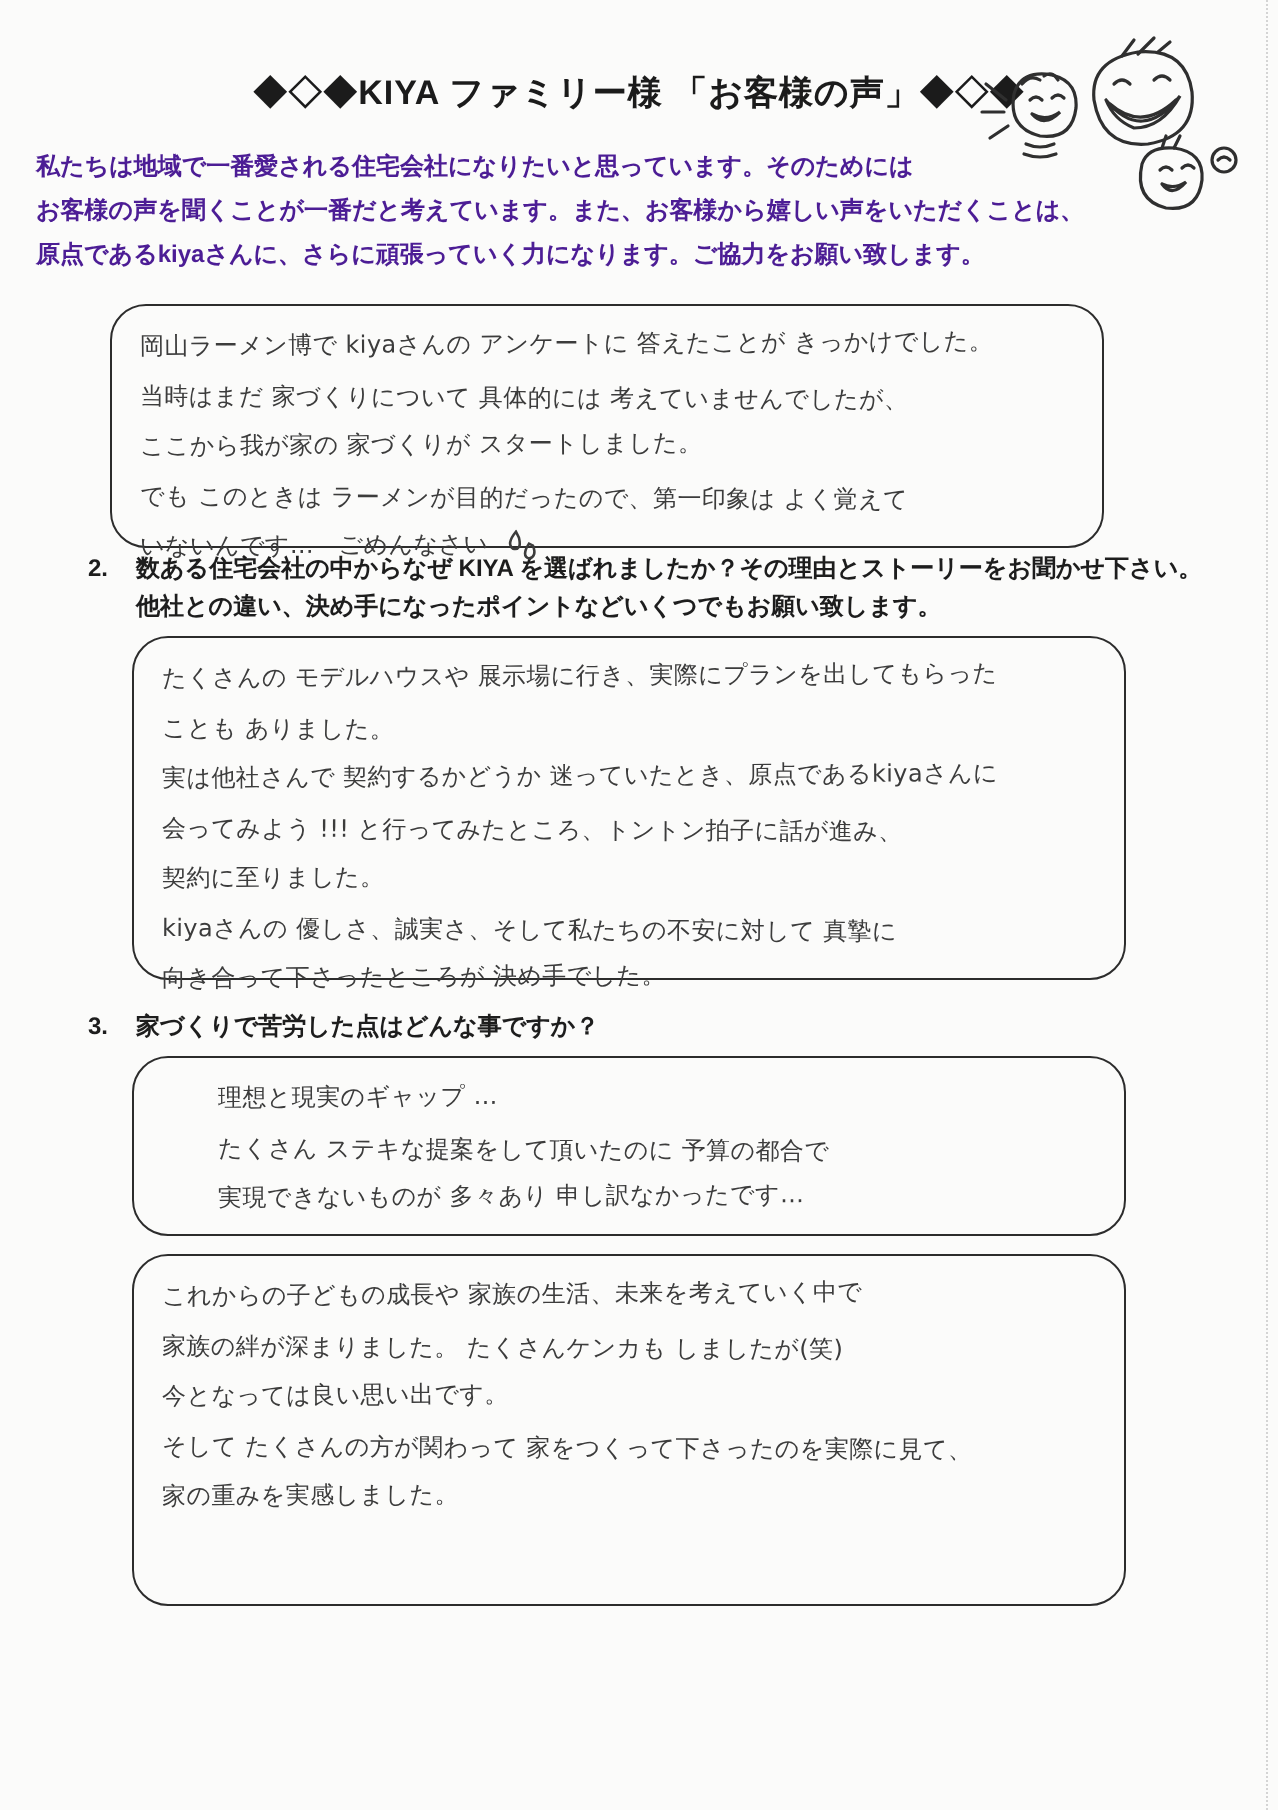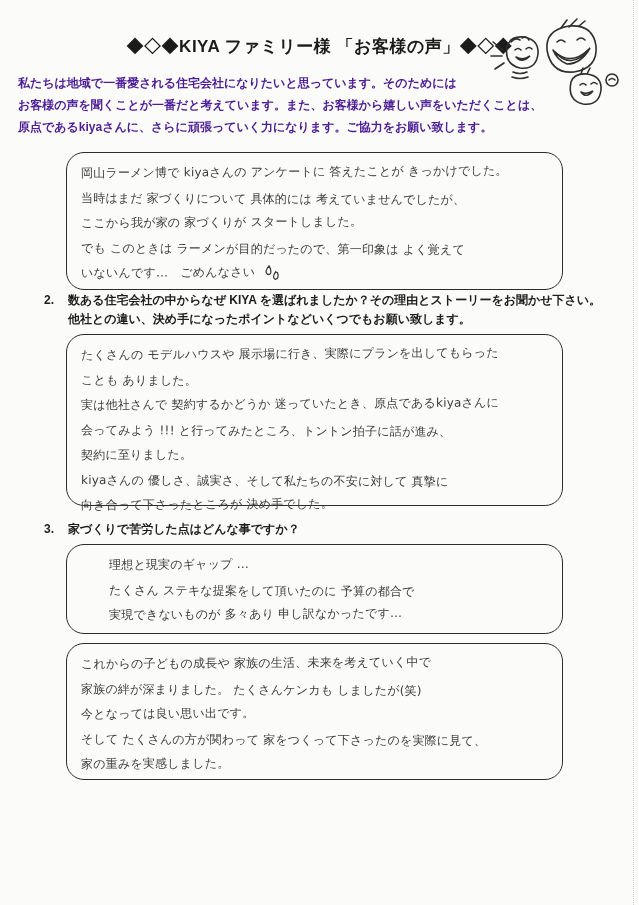--- a/index.html
+++ b/index.html
@@ -36,24 +36,24 @@
   .qline2 { padding-left: 24px; }
   .answer-box {
     box-sizing: border-box;
     margin-left: 22px; margin-top: 5px;
     width: 497px;
     border: 1.4px solid #2c2c2c;
     border-radius: 18px;
     padding: 8px 10px 0 14px;
     background: transparent;
   }
-  .box1 { height: 138px; }
+  .box1 { height: 122px; margin-left: 11px; }
   .box2 { height: 172px; }
   .box3 { height: 90px; }
-  .box4 { height: 137px; }
+  .box4 { height: 176px; }
   .hw {
     font-family: "DejaVu Sans", sans-serif;
     font-size: 12px; line-height: 25px;
     color: #3c3c3c; letter-spacing: .2px;
     white-space: nowrap;
   }
   .answer-box .hw:nth-child(odd)  { transform: rotate(-0.35deg); transform-origin: left center; }
   .answer-box .hw:nth-child(even) { transform: rotate(0.25deg);  transform-origin: left center; }
   .indent { padding-left: 28px; }
   .sweat { vertical-align: middle; margin-left: 8px; }

